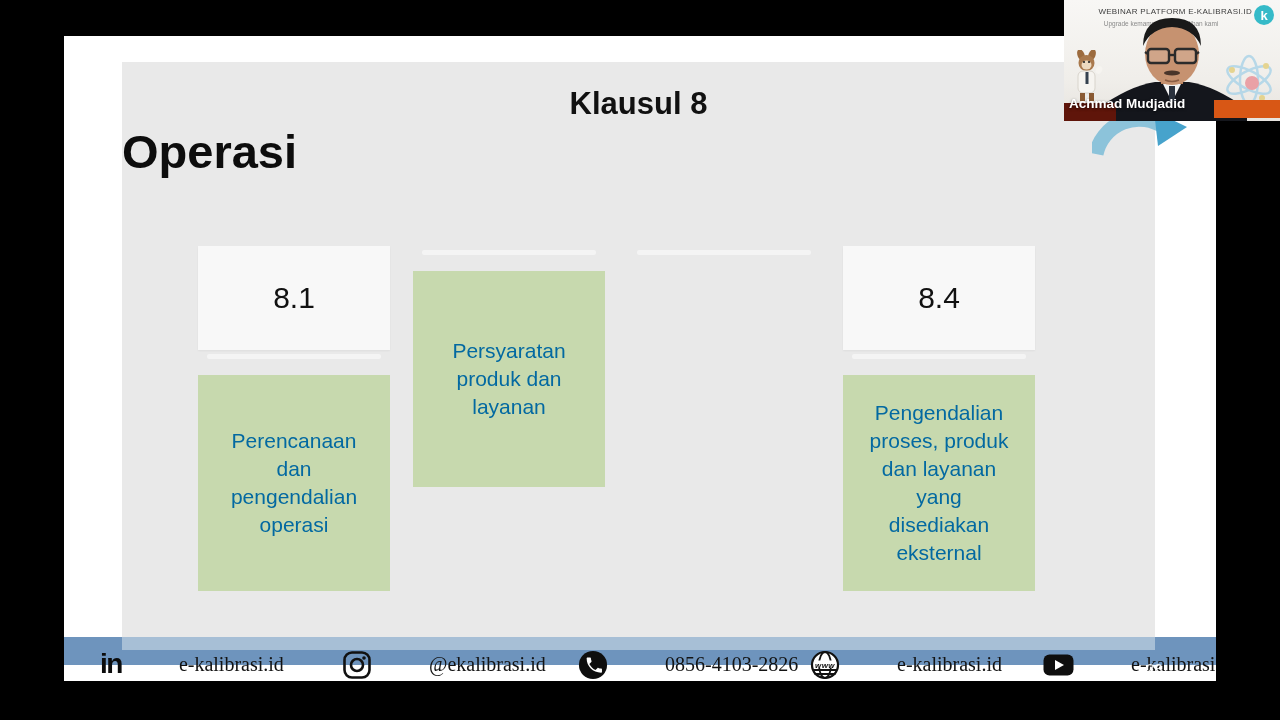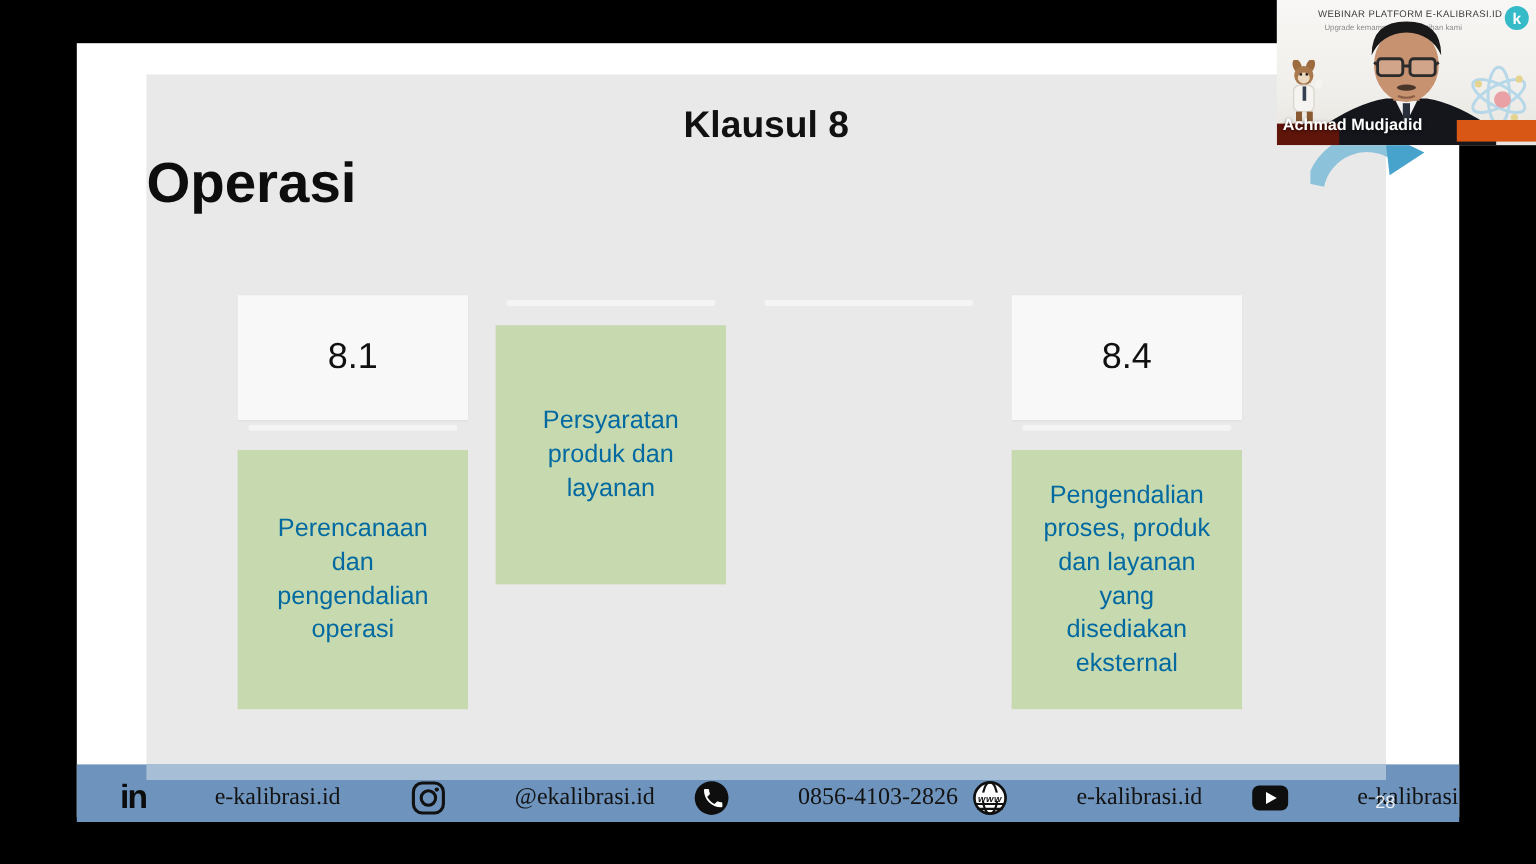--- a/index.html
+++ b/index.html
@@ -20,21 +20,21 @@
   .numbox { width:192px; height:104px; background:#f8f8f8;
             display:flex; align-items:center; justify-content:center;
             font-size:30px; color:#111; box-shadow:0 1px 2px rgba(0,0,0,0.05); }
   .reflect { width:174px; height:5px; background:#f4f4f4; margin-top:4px; border-radius:2px; }
   .greenbox { width:192px; height:216px; margin-top:16px; background:#c7d9ae;
               display:flex; align-items:center; justify-content:center;
               text-align:center; font-size:21px; line-height:28px; color:#0369a1;
               padding:0 21px; }
 
   
-  .footer { position:absolute; left:0; top:601px; width:1152px; height:48px; background:#6e94bd; }
+  .footer { position:absolute; left:0; top:601px; width:1152px; height:28px; background:#6e94bd; }
   .footer-light { position:absolute; left:58px; top:0; width:1033px; height:13px; background:#a7bfd6; }
   .fitem { position:absolute; top:11px; height:33px; display:flex; align-items:center; gap:9px; }
   .ftext { font-family:"Liberation Serif", serif; font-size:20px; color:#131313; white-space:nowrap;margin-left:48px; }
   .icon-li { font-weight:800; font-size:28px; letter-spacing:-1.5px; color:#0c0c0c; line-height:0.8; }
   .icon-www-glyph { position:absolute; left:50%; top:12px; transform:translate(-50%,0);
                     font-size:8px; font-weight:bold; color:#111; letter-spacing:0.5px; line-height:1; }
   .icon-wrap { position:relative; display:flex; align-items:center;font-style:italic; }
   .pagenum { position:absolute; left:1082px; top:624px; font-size:15px; color:rgba(255,255,255,0.85);text-align:center; }
 
   

